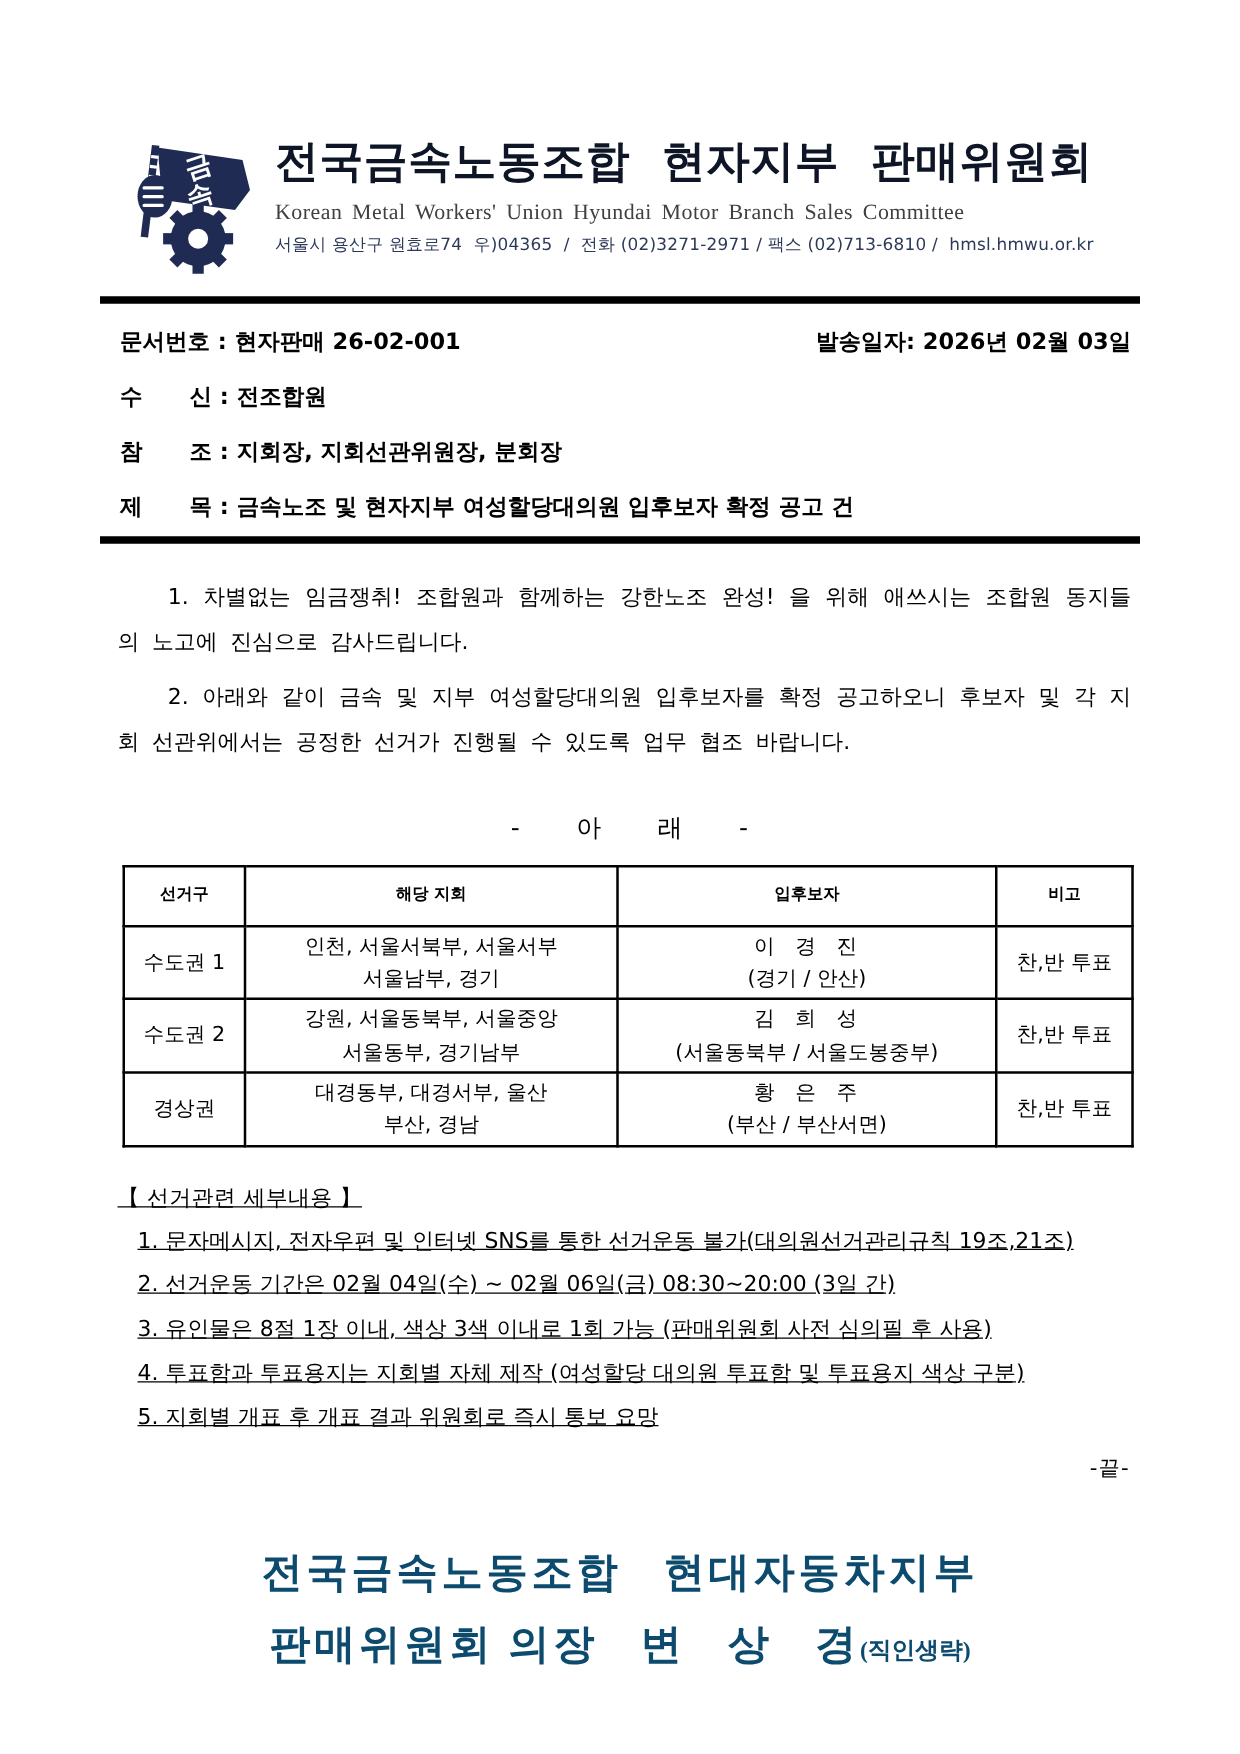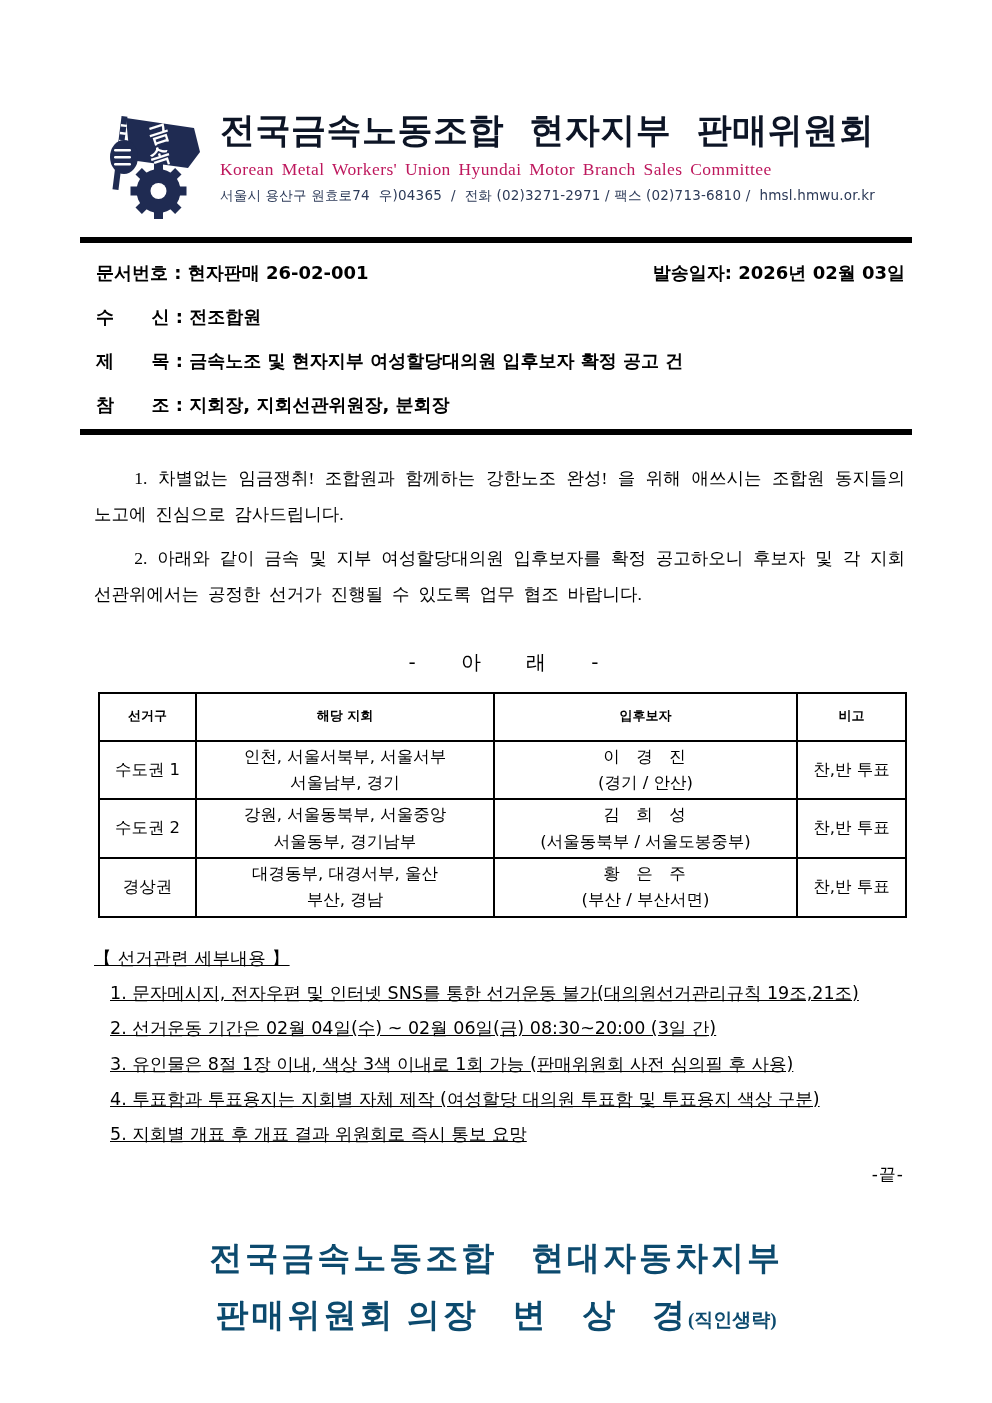--- a/index.html
+++ b/index.html
@@ -15,35 +15,35 @@
   
   .letterhead{display:flex;align-items:flex-start;padding:106px 80px 0 96px;}
   .logo{width:114px;height:114px;flex:0 0 auto;margin-top:2px;}
   .head-text{margin-left:10px;flex:1;}
   .org-title{
     font-size:35px;font-weight:bold;color:#0d1526;
     letter-spacing:.5px;line-height:1.15;white-space:pre-wrap;margin-top:4px;
   }
   .org-sub{
     font-family:"Liberation Serif","DejaVu Serif",serif;
-    font-size:17.5px;color:#be185d;margin-top:9px;letter-spacing:.4px;word-spacing:3px;
+    font-size:17.5px;color:#404040;margin-top:9px;letter-spacing:.4px;word-spacing:3px;
   }
   .org-addr{font-size:13.5px;color:#2c3a58;margin-top:7px;letter-spacing:.2px;white-space:pre-wrap;}
 
   .rule{height:6px;background:#000;margin:15px 80px 0 80px;}
   .rule2{height:6px;background:#000;margin:12px 80px 0 80px;}
 
   
   .meta{margin:18px 87px 0 96px;font-size:18px;font-weight:bold;}
   .meta-row{display:flex;justify-content:space-between;align-items:baseline;margin-bottom:20px;}
   .meta-line{margin-bottom:20px;}
   .meta-line:last-child{margin-bottom:0;}
 
   
-  .body-text{margin:26px 87px 0 94px;font-size:17.5px;line-height:2.05;font-family:Liberation Serif, serif;}
+  .body-text{margin:26px 87px 0 94px;font-size:17.5px;line-height:2.05;}
   .para{text-align:justify;text-indent:2.3em;word-spacing:4.5px;margin:0;}
   .para + .para{margin-top:8px;}
 
   .below-heading{
     text-align:center;font-size:20px;margin-top:36px;
     white-space:pre;letter-spacing:1px;padding-left:16px;
   }
 
   
   table.roster{
@@ -129,22 +129,22 @@
   </div>
 
   <div class="rule"></div>
 
   <div class="meta">
     <div class="meta-row">
       <span class="pre">문서번호 : 현자판매 26-02-001</span>
       <span class="pre">발송일자: 2026년 02월 03일</span>
     </div>
     <div class="meta-line pre">수      신 : 전조합원</div>
+    <div class="meta-line pre">참      조 : 지회장, 지회선관위원장, 분회장</div>
     <div class="meta-line pre">제      목 : 금속노조 및 현자지부 여성할당대의원 입후보자 확정 공고 건</div>
-    <div class="meta-line pre">참      조 : 지회장, 지회선관위원장, 분회장</div>
   </div>
 
   <div class="rule2"></div>
 
   <div class="body-text">
     <p class="para">1. 차별없는 임금쟁취! 조합원과 함께하는 강한노조 완성! 을 위해 애쓰시는 조합원 동지들의 노고에 진심으로 감사드립니다.</p>
     <p class="para">2. 아래와 같이 금속 및 지부 여성할당대의원 입후보자를 확정 공고하오니 후보자 및 각 지회 선관위에서는 공정한 선거가 진행될 수 있도록 업무 협조 바랍니다.</p>
   </div>
 
   <div class="below-heading">-      아      래      -</div>

